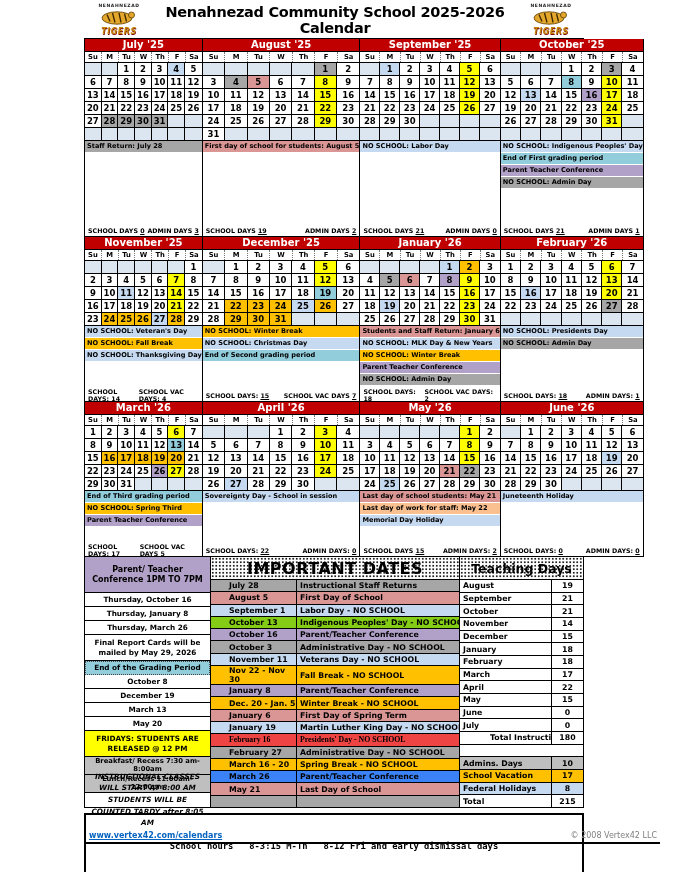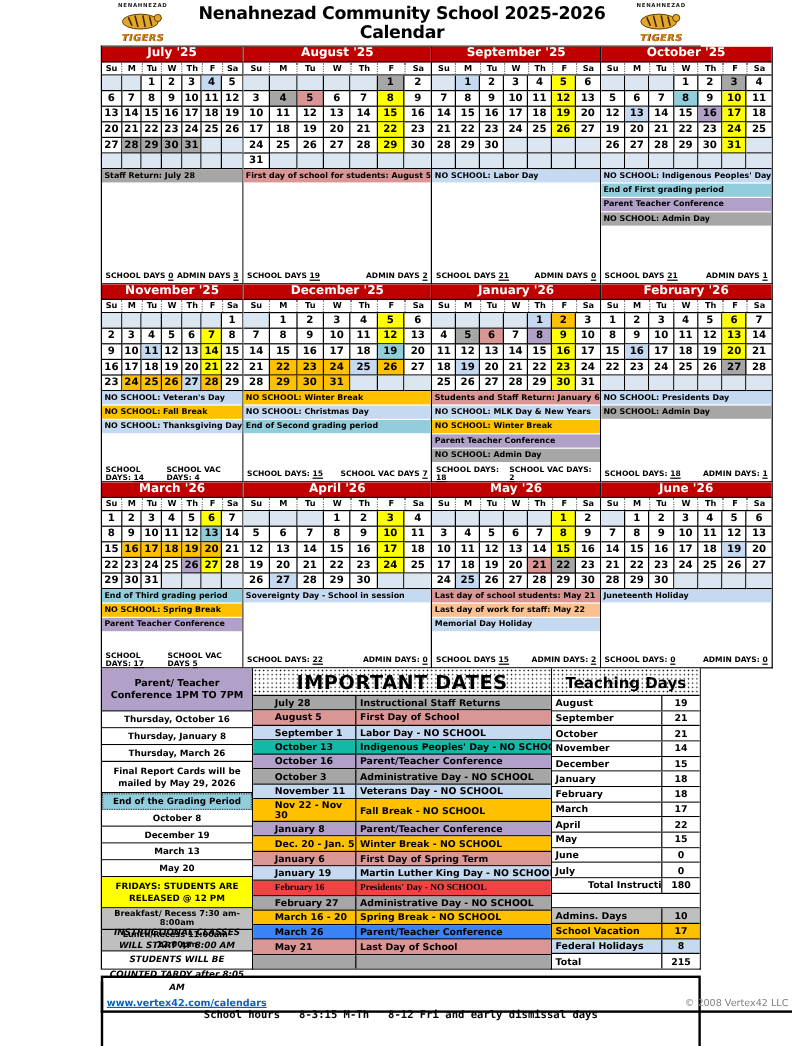--- a/index.html
+++ b/index.html
@@ -638,21 +638,21 @@
             <div class="day">29</div>
             <div class="day">30</div>
             <div class="day">31</div>
             <div class="day blank"></div>
             <div class="day blank"></div>
             <div class="day blank"></div>
             <div class="day blank"></div>
           </div>
           <div class="m-notes">
             <div class="note" style="background: rgb(146, 205, 220);">End of Third grading period</div>
-            <div class="note" style="background: rgb(255, 192, 0);">NO SCHOOL: Spring Break</div>
+            <div class="note" style="background: rgb(255, 192, 0);">NO SCHOOL: Spring Third</div>
             <div class="note" style="background: rgb(177, 160, 199);">Parent Teacher Conference</div>
           </div>
           <div class="m-sum">
             <span class="sum-item"><span>SCHOOL DAYS: </span><span class="u">17</span></span>
             <span class="sum-item"><span>SCHOOL VAC DAYS </span><span class="u">5</span></span>
           </div>
         </div>
         <div class="month b2">
           <div class="m-title">April '26</div>
           <div class="m-wd">
@@ -852,21 +852,21 @@
               <div class="idesc">Instructional Staff Returns</div>
             </div>
             <div class="irow" style="background: rgb(218, 150, 148);">
               <div class="idate">August 5</div>
               <div class="idesc">First Day of School</div>
             </div>
             <div class="irow" style="background: rgb(197, 217, 241);">
               <div class="idate">September 1</div>
               <div class="idesc">Labor Day - NO SCHOOL</div>
             </div>
-            <div class="irow" style="background: #14b8a6;">
+            <div class="irow" style="background: #84cc16;">
               <div class="idate">October 13</div>
               <div class="idesc">Indigenous Peoples' Day - NO SCHOOL</div>
             </div>
             <div class="irow" style="background: rgb(177, 160, 199);">
               <div class="idate">October 16</div>
               <div class="idesc">Parent/Teacher Conference</div>
             </div>
             <div class="irow" style="background: rgb(166, 166, 166);">
               <div class="idate">October 3</div>
               <div class="idesc">Administrative Day - NO SCHOOL</div>

